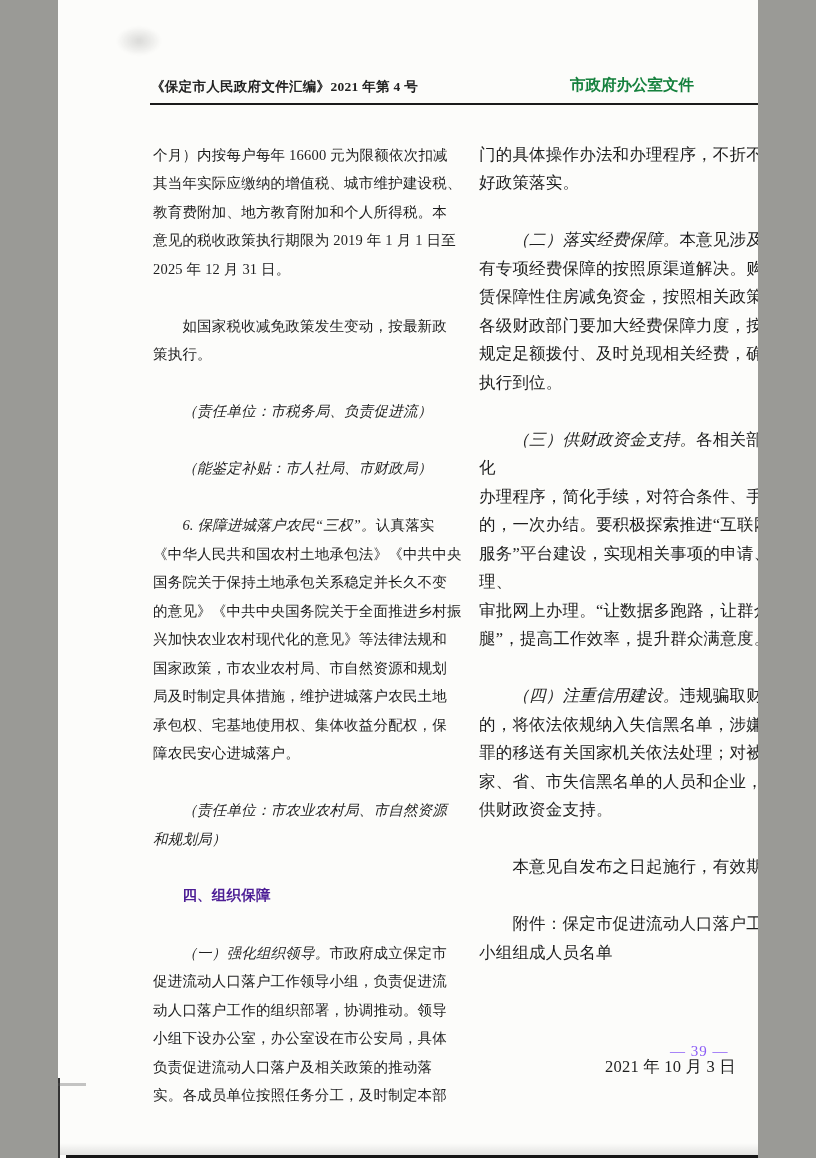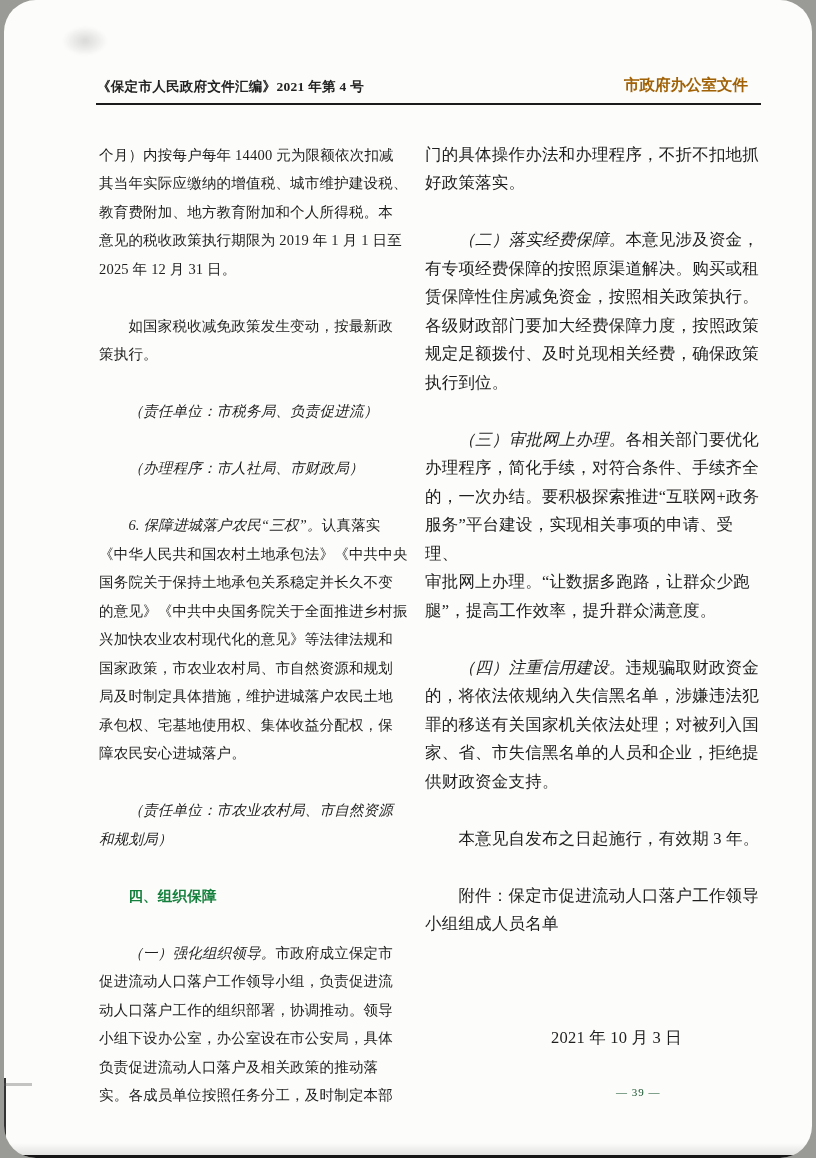--- a/index.html
+++ b/index.html
@@ -1,52 +1,51 @@
 <!DOCTYPE html>
 <html><head>
 <meta charset="utf-8">
 <style>
   html,body{margin:0;padding:0;background:#9a9a96;}
   .page{
     position:relative;
-    width:808px;height:1158px;
+    width:700px;height:1158px;
     margin:0 auto;
     background:#fcfcfa;
     font-family:"Liberation Serif","DejaVu Serif",serif;
     color:#1e1e1e;
     overflow:hidden;
-    border-radius:32px;
   }
   
   .header-left{
     position:absolute;left:93px;top:78px;
     font-size:13.5px;font-weight:600;letter-spacing:.3px;color:#222;
   }
   .header-right{
     position:absolute;right:64px;top:75px;
     font-size:15.5px;font-weight:bold;
-    font-family:"Liberation Sans","DejaVu Sans",sans-serif;color:#a16207;
+    font-family:"Liberation Sans","DejaVu Sans",sans-serif;color:#15803d;
   }
   .header-rule{
     position:absolute;left:92px;top:103px;width:665px;height:2px;
     background:#1b1b1b;
   }
   
   .col{position:absolute;top:112px;white-space:pre-line;}
   .col-left{left:95px;width:312px;font-size:14.5px;line-height:28.5px;letter-spacing:.2px;}
   .col-right{left:421px;width:341px;font-size:16.5px;line-height:28.5px;letter-spacing:.2px;}
   .col p{margin:0;}
   .kai{font-style:italic;margin-top:32px;}
-  .hei{font-family:Liberation Serif, serif;font-weight:bold;color:#15803d;}
+  .hei{font-family:Liberation Mono, monospace;font-weight:bold;color:#4c1d95;}
   .gap-above{margin-top:28.5px;}
   .sig-block{text-align:center;padding-left:42px;margin-top:28.5px;}
   
   .page-number{
-    position:absolute;left:612px;top:1086px;
-    font-size:11px;letter-spacing:1px;color:#14532d;
+    position:absolute;left:612px;top:1043px;
+    font-size:15px;letter-spacing:1px;color:#8b5cf6;
   }
   
   .smudge-topleft{
     position:absolute;left:58px;top:26px;width:46px;height:30px;
     background:radial-gradient(ellipse at center, rgba(40,40,40,.16), rgba(40,40,40,0) 70%);
     filter:blur(1px);
   }
   .edge-bottom-shadow{
     position:absolute;left:0;bottom:3px;width:816px;height:12px;
     background:linear-gradient(to top, rgba(0,0,0,.10), rgba(0,0,0,0));
@@ -70,29 +69,29 @@
   <div class="edge-bottom-shadow"></div>
   <div class="edge-bottom"></div>
   <div class="edge-left"></div>
   <div class="speck"></div>
 
   <div class="header-left">《保定市人民政府文件汇编》2021 年第 4 号</div>
   <div class="header-right">市政府办公室文件</div>
   <div class="header-rule"></div>
 
   <div class="col col-left">
-    <p>个月）内按每户每年 14400 元为限额依次扣减
+    <p>个月）内按每户每年 16600 元为限额依次扣减
 其当年实际应缴纳的增值税、城市维护建设税、
 教育费附加、地方教育附加和个人所得税。本
 意见的税收政策执行期限为 2019 年 1 月 1 日至
 2025 年 12 月 31 日。</p>
     <p>　　如国家税收减免政策发生变动，按最新政
 策执行。</p>
     <p class="kai">　　（责任单位：市税务局、负责促进流）</p>
-    <p class="kai">　　（办理程序：市人社局、市财政局）</p>
+    <p class="kai">　　（能鉴定补贴：市人社局、市财政局）</p>
     <p><span class="kai">　　6. 保障进城落户农民“三权”。</span><span>认真落实
 《中华人民共和国农村土地承包法》《中共中央
 国务院关于保持土地承包关系稳定并长久不变
 的意见》《中共中央国务院关于全面推进乡村振
 兴加快农业农村现代化的意见》等法律法规和
 国家政策，市农业农村局、市自然资源和规划
 局及时制定具体措施，维护进城落户农民土地
 承包权、宅基地使用权、集体收益分配权，保
 障农民安心进城落户。</span></p>
     <p class="kai">　　（责任单位：市农业农村局、市自然资源
@@ -108,21 +107,21 @@
 
   <div class="col col-right">
     <p>门的具体操作办法和办理程序，不折不扣地抓
 好政策落实。</p>
     <p><span class="kai">　　（二）落实经费保障。</span><span>本意见涉及资金，
 有专项经费保障的按照原渠道解决。购买或租
 赁保障性住房减免资金，按照相关政策执行。
 各级财政部门要加大经费保障力度，按照政策
 规定足额拨付、及时兑现相关经费，确保政策
 执行到位。</span></p>
-    <p><span class="kai">　　（三）审批网上办理。</span><span>各相关部门要优化
+    <p><span class="kai">　　（三）供财政资金支持。</span><span>各相关部门要优化
 办理程序，简化手续，对符合条件、手续齐全
 的，一次办结。要积极探索推进“互联网+政务
 服务”平台建设，实现相关事项的申请、受理、
 审批网上办理。“让数据多跑路，让群众少跑
 腿”，提高工作效率，提升群众满意度。</span></p>
     <p><span class="kai">　　（四）注重信用建设。</span><span>违规骗取财政资金
 的，将依法依规纳入失信黑名单，涉嫌违法犯
 罪的移送有关国家机关依法处理；对被列入国
 家、省、市失信黑名单的人员和企业，拒绝提
 供财政资金支持。</span></p>

